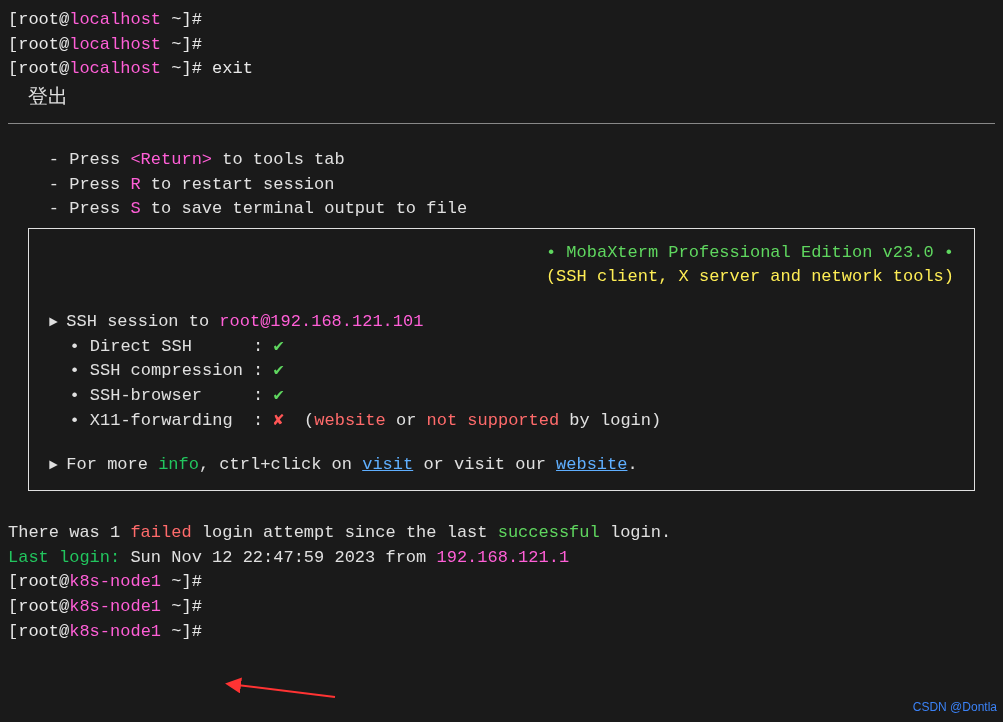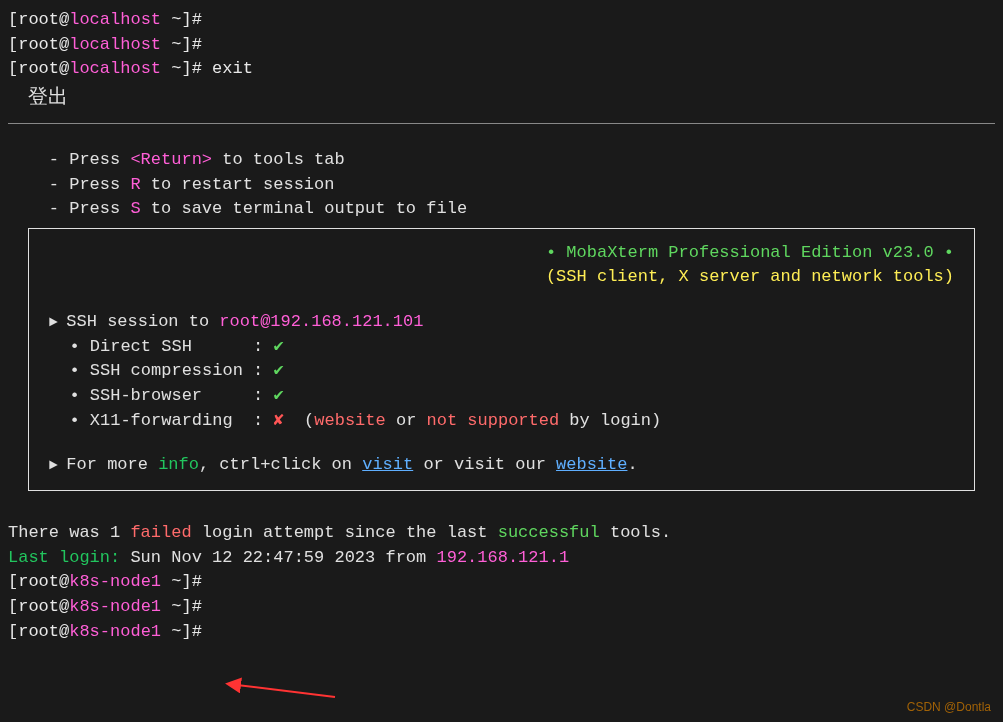--- a/index.html
+++ b/index.html
@@ -45,22 +45,22 @@
     .arrow::before { content: "► "; font-size: 0.85em; }
     .check { color: #5fd75f; }
     .cross { color: #ff5555; }
     .arrow-svg {
       position: absolute;
       pointer-events: none;
     }
     .watermark {
       position: absolute;
       bottom: 6px;
-      right: 12px;
-      color: #a16207;
+      right: 6px;
+      color: #3b82f6;
       font-size: 12px;
       font-family: Arial, sans-serif;
     }
     .spacer {
       height: 20px;
     }
   </style>
 </head>
 <body>
 
@@ -89,21 +89,21 @@
     <div class="line">  <span class="bullet">Direct SSH      : </span><span class="check">✔</span></div>
     <div class="line">  <span class="bullet">SSH compression : </span><span class="check">✔</span></div>
     <div class="line">  <span class="bullet">SSH-browser     : </span><span class="check">✔</span></div>
     <div class="line">  <span class="bullet">X11-forwarding  : </span><span class="cross">✘</span><span>  (</span><span class="salmon">website</span><span> or </span><span class="salmon">not supported</span><span> by login)</span></div>
     <div class="spacer"></div>
     <div class="line arrow"><span>For more </span><span class="cyan">info</span><span>, ctrl+click on </span><span class="link">visit</span><span> or visit our </span><span class="link">website</span><span>.</span></div>
   </div>
 
   <div class="spacer"></div>
 
-  <div class="line"><span>There was 1 </span><span class="salmon">failed</span><span> login attempt since the last </span><span class="green">successful</span><span> tools.</span></div>
+  <div class="line"><span>There was 1 </span><span class="salmon">failed</span><span> login attempt since the last </span><span class="green">successful</span><span> login.</span></div>
   <div class="line"><span class="cyan">Last login:</span><span> Sun Nov 12 22:47:59 2023 from </span><span class="magenta">192.168.121.1</span></div>
 
   <div class="line"><span class="white">[</span><span class="white">root</span><span class="white">@</span><span class="magenta">k8s-node1</span><span class="white"> ~</span><span class="white">]#</span></div>
   <div class="line"><span class="white">[</span><span class="white">root</span><span class="white">@</span><span class="magenta">k8s-node1</span><span class="white"> ~</span><span class="white">]#</span></div>
   <div class="line"><span class="white">[</span><span class="white">root</span><span class="white">@</span><span class="magenta">k8s-node1</span><span class="white"> ~</span><span class="white">]#</span></div>
 
 </div>
 
 <svg class="arrow-svg" style="left:225px; top:675px;" width="120" height="30">
   <defs>

